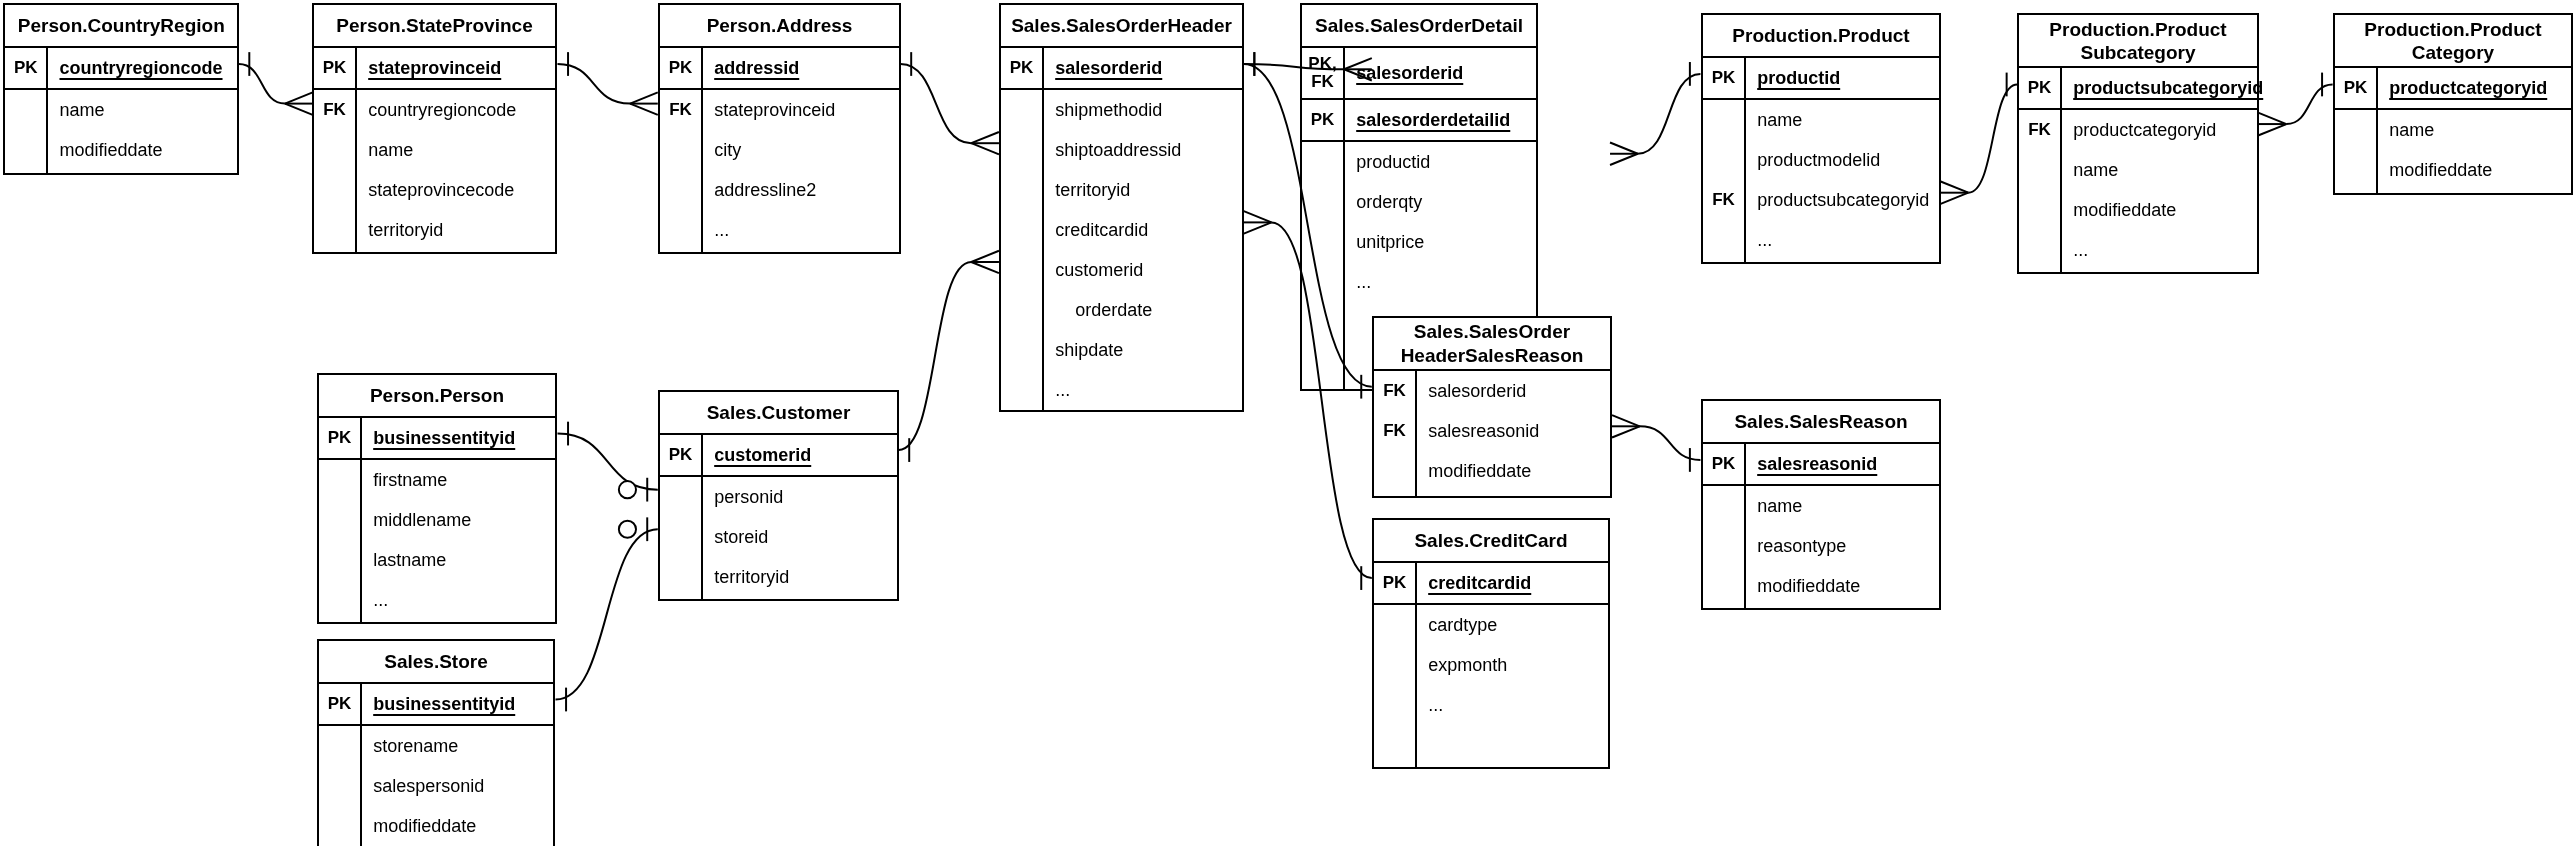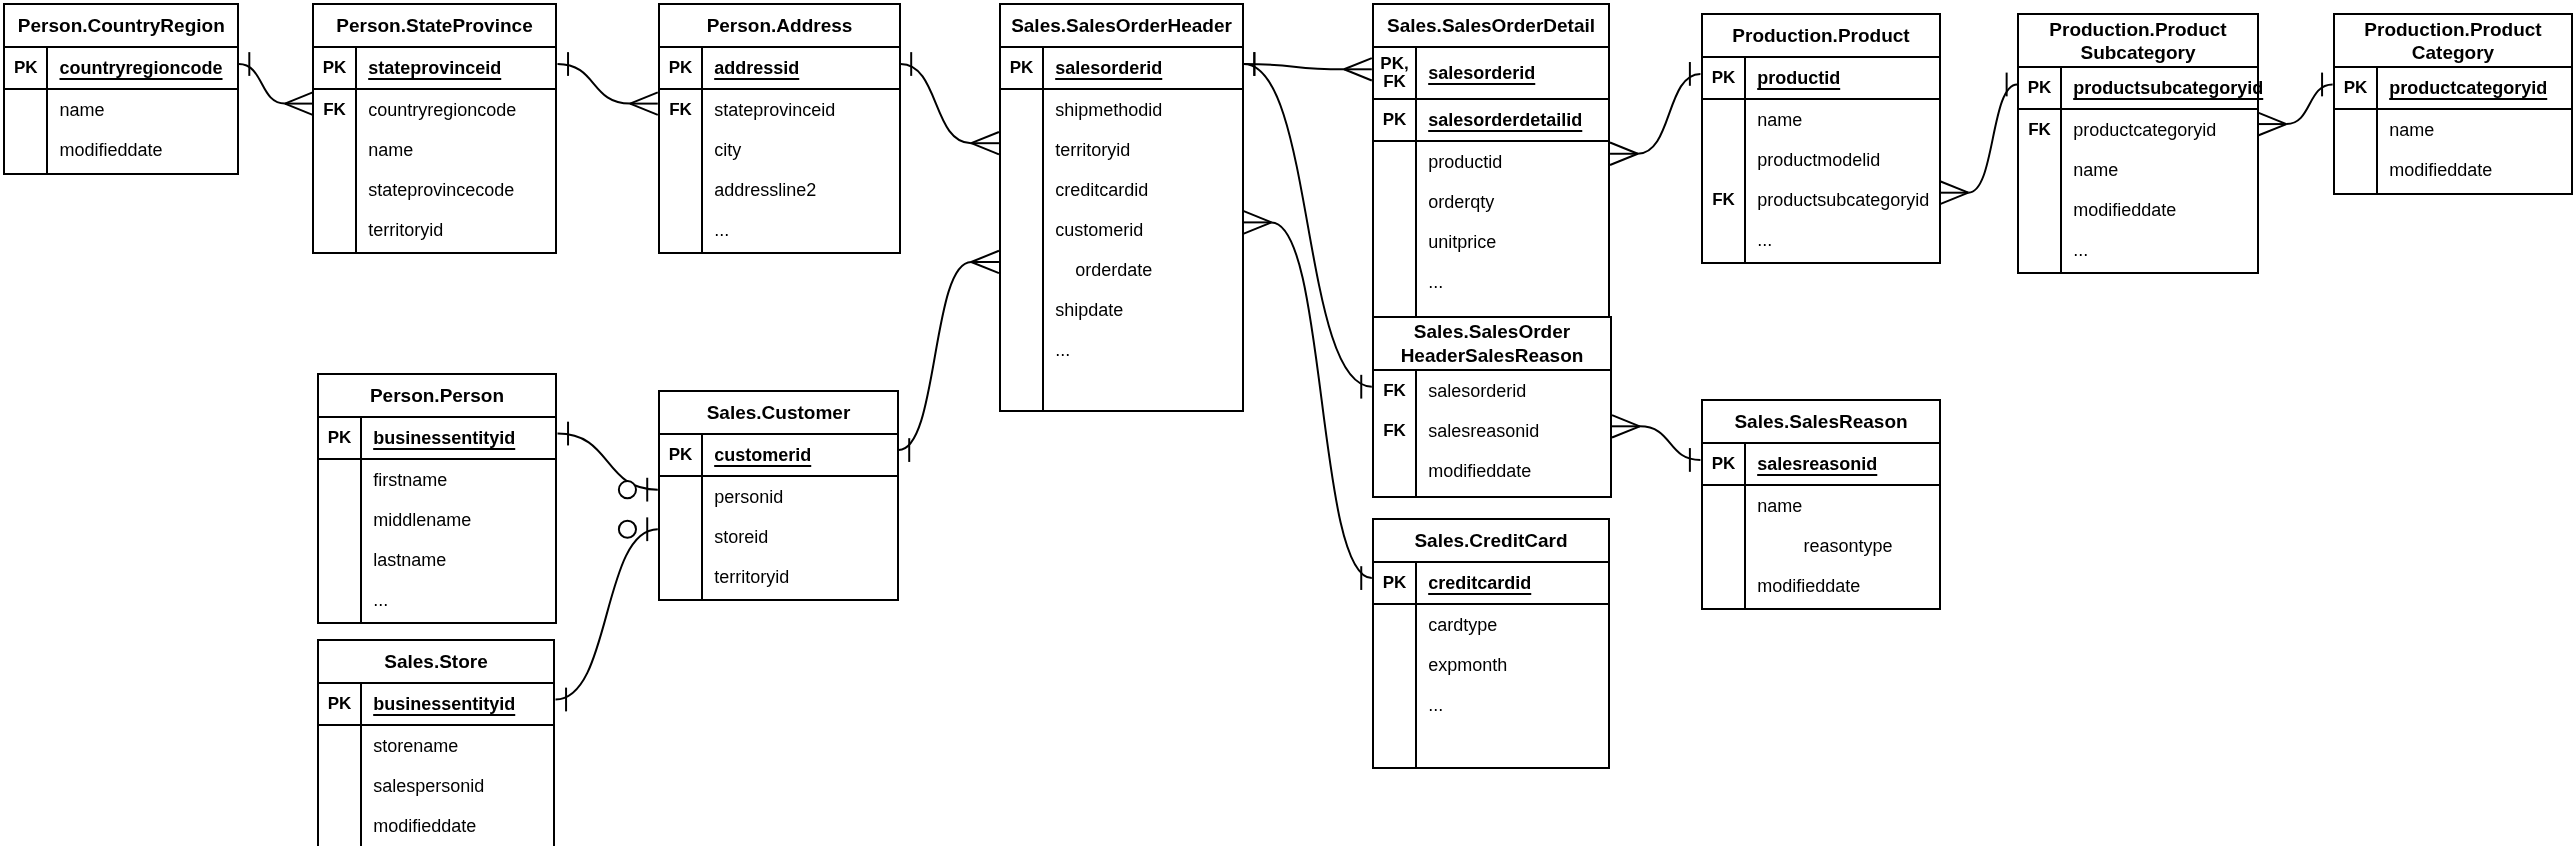--- a/index.html
+++ b/index.html
@@ -143,20 +143,24 @@
           <span class="nm pk">salesorderid</span>
         </div>
       </div>
       <div class="sec multi">
         <div class="row" style="height: 40px;">
           <span class="key"></span>
           <span class="nm">shipmethodid</span>
         </div>
         <div class="row" style="height: 40px;">
           <span class="key"></span>
+          <span class="nm">shiptoaddressid</span>
+        </div>
+        <div class="row" style="height: 40px;">
+          <span class="key"></span>
           <span class="nm">territoryid</span>
         </div>
         <div class="row" style="height: 40px;">
           <span class="key"></span>
           <span class="nm">creditcardid</span>
         </div>
         <div class="row" style="height: 40px;">
           <span class="key"></span>
           <span class="nm">customerid</span>
         </div>
@@ -168,21 +172,21 @@
           <span class="key"></span>
           <span class="nm">shipdate</span>
         </div>
         <div class="row" style="height: 40px;">
           <span class="key"></span>
           <span class="nm">...</span>
         </div>
       </div>
       <div class="keyline" style="left: 41px; top: 41px; bottom: 0px;"></div>
     </div>
-    <div class="tbl" style="left: 1372px; top: 3.3px; width: 238px; height: 388px;">
+    <div class="tbl" style="left: 1300px; top: 3.3px; width: 238px; height: 388px;">
       <div class="tbl-title" style="height: 41px;">
         <span>Sales.SalesOrderDetail</span>
       </div>
       <div class="sec">
         <div class="row" style="height: 50px;">
           <span class="key">PK,
 FK</span>
           <span class="nm pk">salesorderid</span>
         </div>
       </div>
@@ -407,21 +411,21 @@
         <div class="row" style="height: 40px;">
           <span class="key">PK</span>
           <span class="nm pk">salesreasonid</span>
         </div>
       </div>
       <div class="sec multi">
         <div class="row" style="height: 40px;">
           <span class="key"></span>
           <span class="nm">name</span>
         </div>
-        <div class="row" style="height: 40px; justify-content: center;">
+        <div class="row" style="height: 40px;">
           <span class="key"></span>
           <span class="nm">reasontype</span>
         </div>
         <div class="row" style="height: 40px;">
           <span class="key"></span>
           <span class="nm">modifieddate</span>
         </div>
       </div>
       <div class="keyline" style="left: 41px; top: 41px; bottom: 0px;"></div>
     </div>

